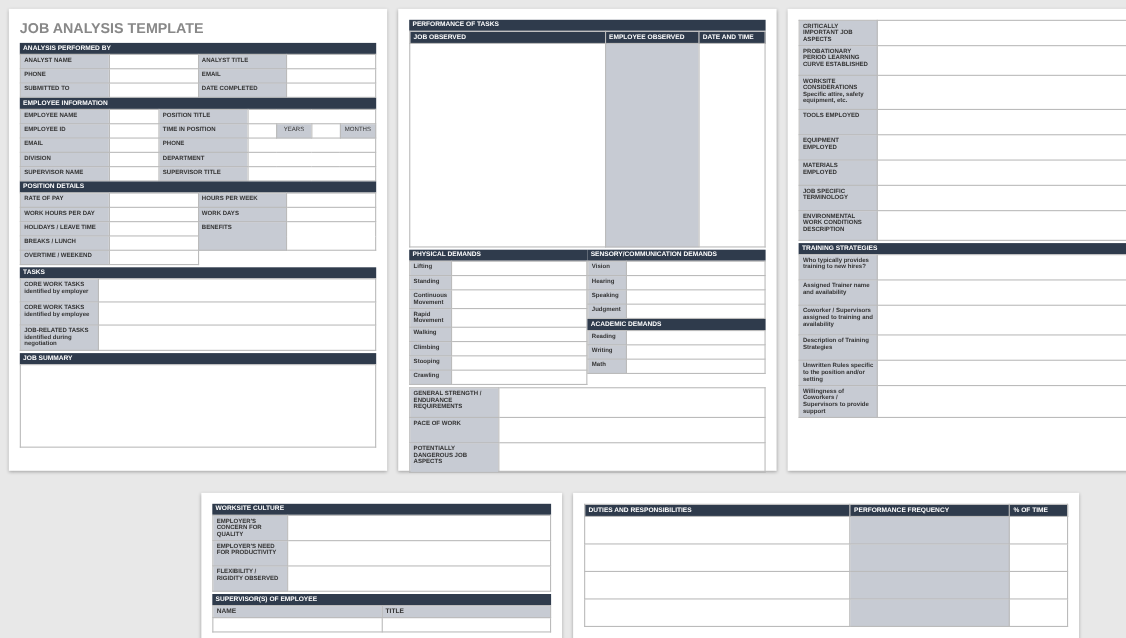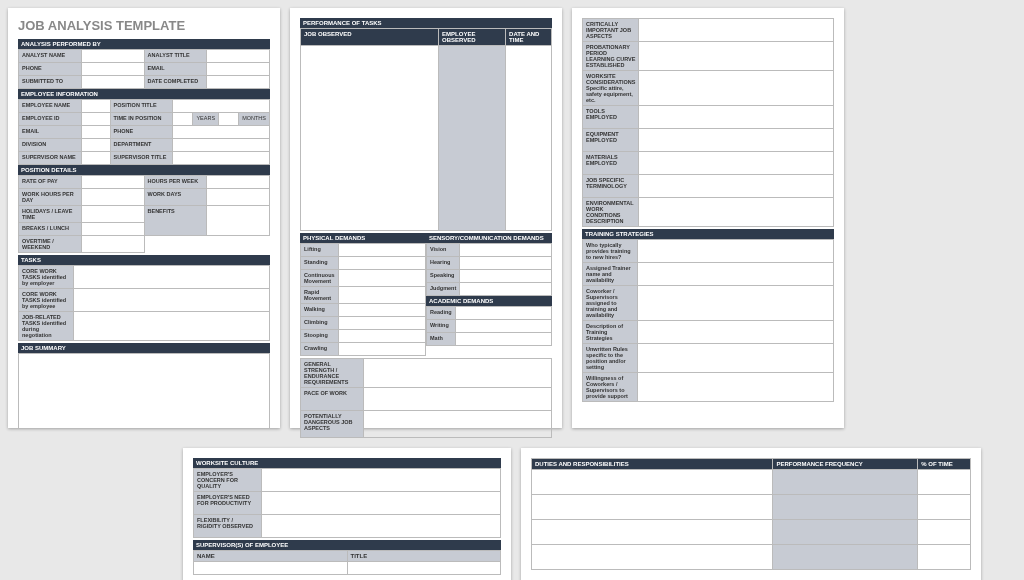--- a/index.html
+++ b/index.html
@@ -14,21 +14,21 @@
     display: flex;
     flex-wrap: wrap;
     gap: 10px;
   }
   .page {
     background: #fff;
     box-shadow: 0 1px 3px rgba(0,0,0,0.3);
     padding: 10px 10px;
     box-sizing: border-box;
   }
-  .page.top { width: 272px; height: 420px; }
+  .page.top { width: 344px; height: 420px; }
   .page.bottom { width: 328px; height: auto; min-height: 120px; }
   .row-top { display: flex; gap: 10px; }
   .row-bottom { display: flex; gap: 10px; margin-top: 10px; margin-left: 175px; }
   .title {
     font-size: 13px;
     font-weight: bold;
     color: #888;
     margin-bottom: 6px;
   }
   .section-hdr {

